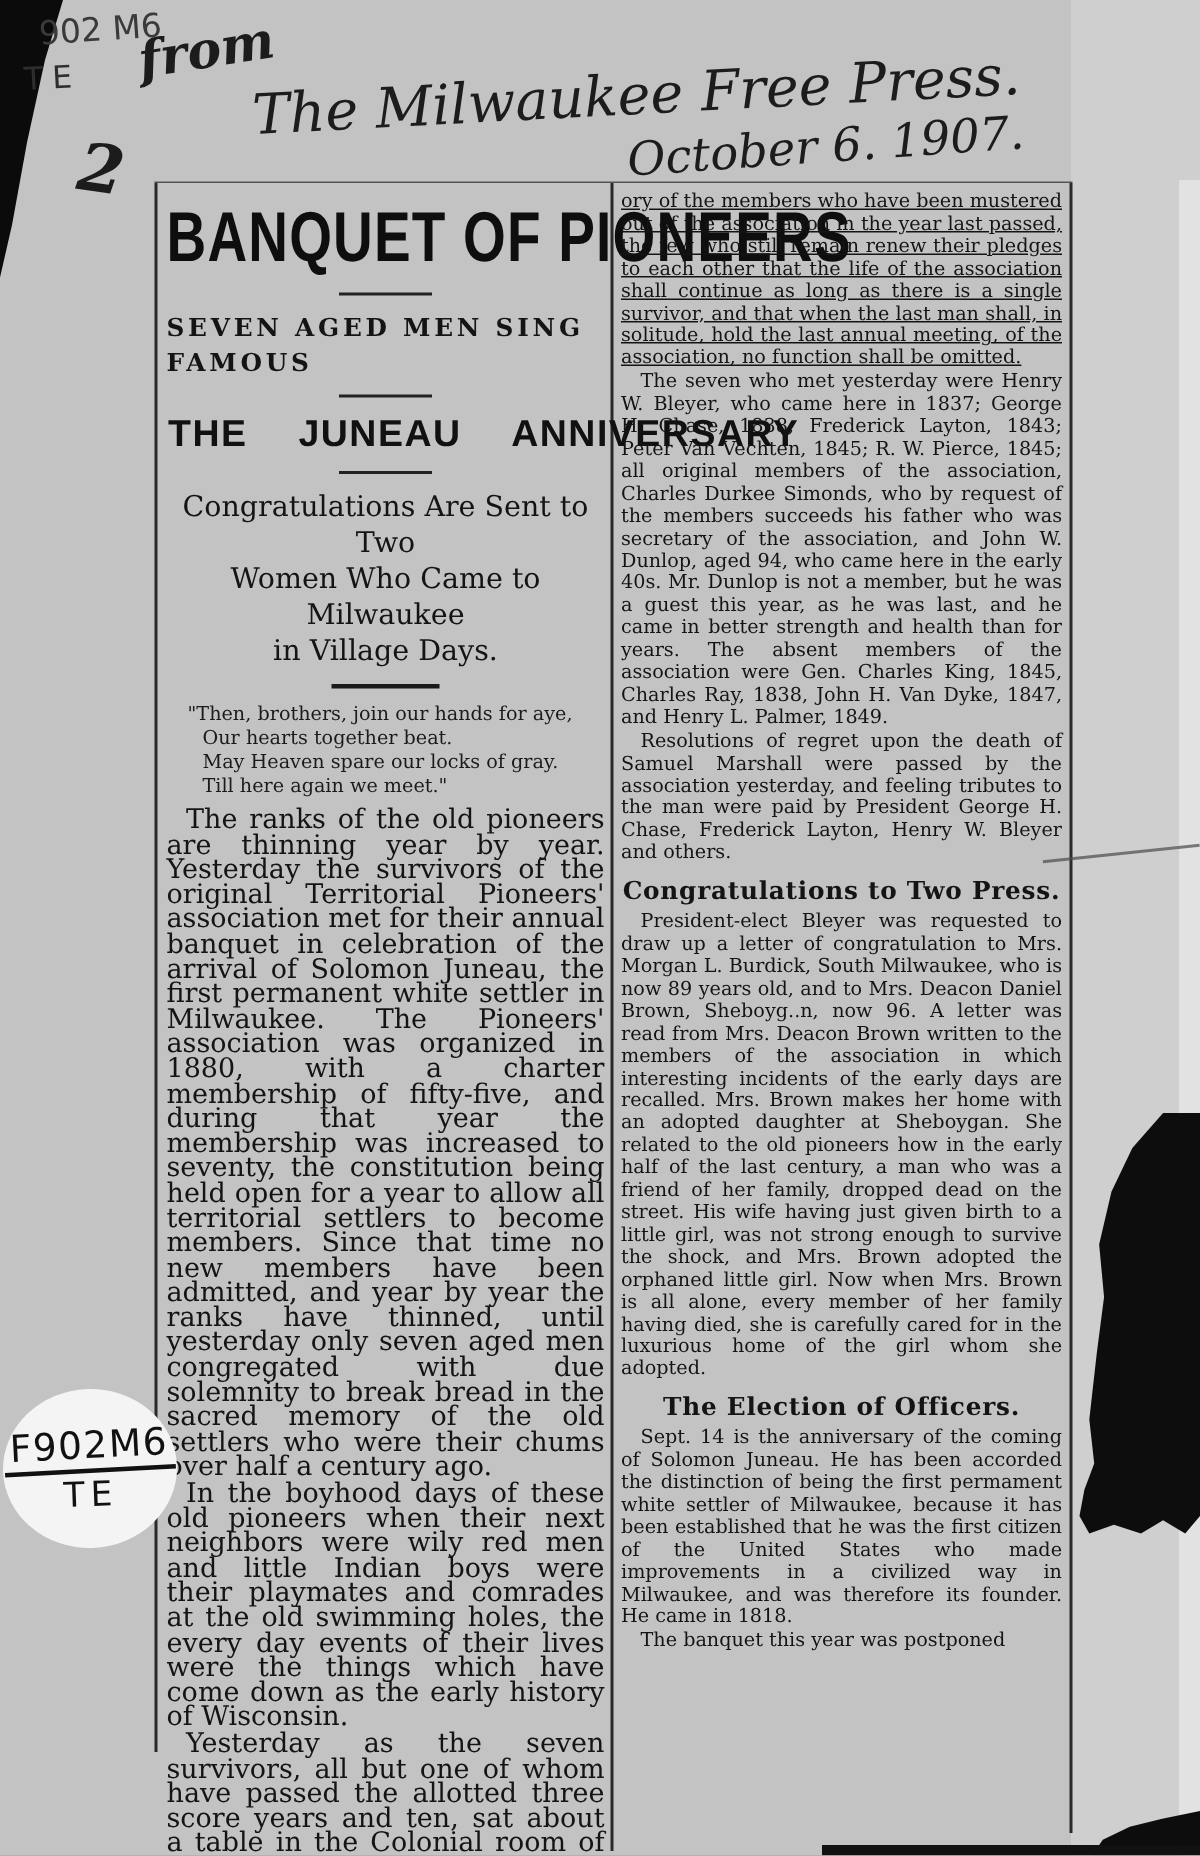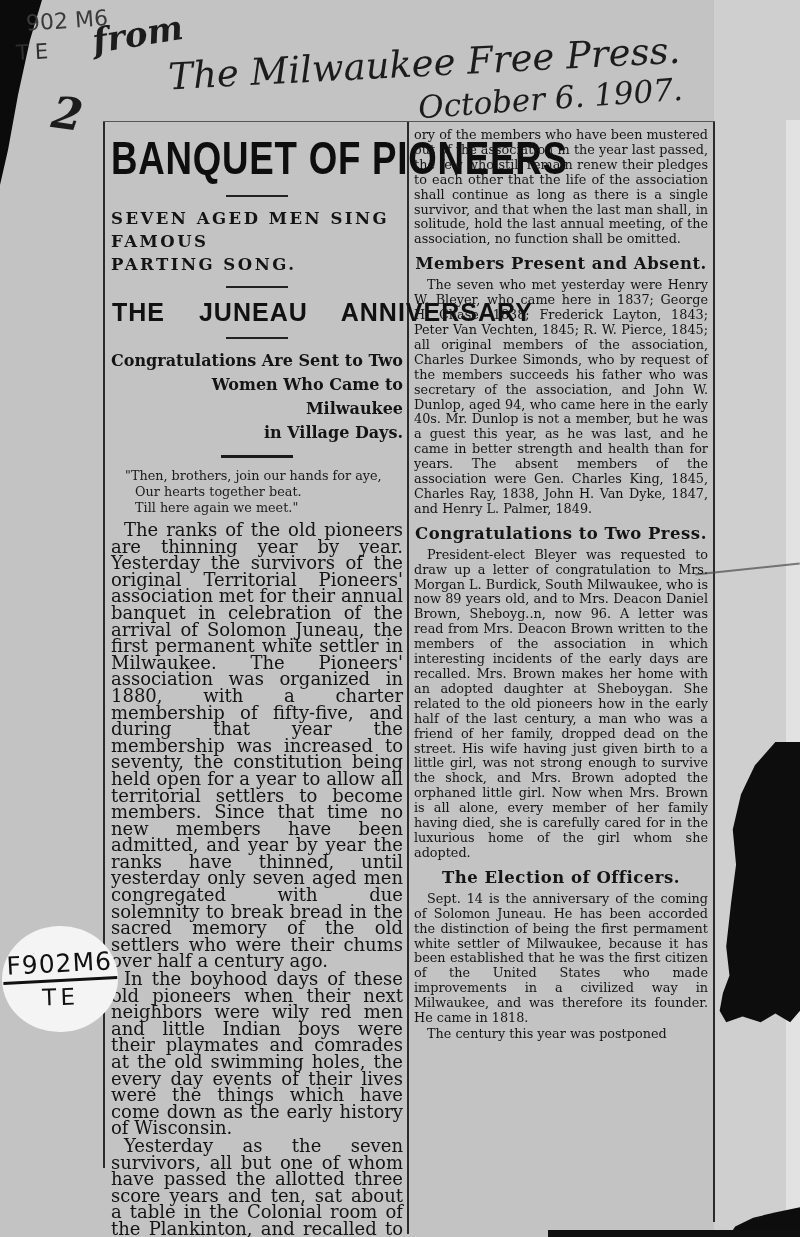--- a/index.html
+++ b/index.html
@@ -41,28 +41,28 @@
   .col-left{left:111px;width:292px;}
   .col-right{left:414px;width:294px;}
 
   .headline{font-family:"Liberation Sans",sans-serif;font-weight:bold;font-size:47px;
     transform:scaleX(.78);transform-origin:left center;white-space:nowrap;letter-spacing:1px;color:#0e0e0e;margin-top:2px;}
   .divider{width:62px;border-top:2px solid #222;margin:10px auto 10px auto;}
   .divider.thick{border-top:3px solid #1a1a1a;width:72px;}
   .subhead{font-weight:bold;font-size:16.5px;text-align:left;letter-spacing:2.5px;line-height:23px;}
   .kicker{font-family:"Liberation Sans",sans-serif;font-weight:bold;font-size:25px;
     letter-spacing:1px;word-spacing:26px;white-space:nowrap;color:#111;margin:2px 0 0 1px;}
-  .deck{font-weight:bold;font-size:16px;text-align:right;line-height:24px;}
+  .deck{font-weight:normal;font-size:19px;text-align:center;line-height:24px;}
   .poem{font-size:12.8px;line-height:16px;margin:2px 0 6px 14px;color:#1b1b1b;}
   .poem div{padding-left:10px;}
   .poem div:first-child{padding-left:0;}
 
   .bodycopy p{margin:0 0 1px 0;font-size:18px;line-height:16.6px;text-align:justify;text-indent:13px;}
   .col-right .bodycopy p{font-size:12.8px;line-height:14.9px;}
-  .bodycopy p.noindent{text-indent:0;}
+  .bodycopy p.noindent{text-indent:0;text-decoration:underline;}
   .crosshead{font-weight:bold;font-size:16.5px;text-align:center;margin:7px 0 5px 0;letter-spacing:.5px;}
 
   
   .stamp{position:absolute;left:2px;top:926px;width:116px;height:106px;background:#f4f4f4;border-radius:50%;
     display:flex;flex-direction:column;align-items:center;justify-content:center;transform:rotate(-2deg);}
   .stamp .l1{font-family:"DejaVu Sans",sans-serif;font-size:25px;color:#111;letter-spacing:1px;
     border-bottom:3px solid #111;padding:0 4px 1px 4px;transform:rotate(-1deg);}
   .stamp .l2{font-family:"DejaVu Sans",sans-serif;font-size:23px;color:#111;letter-spacing:4px;margin-top:2px;}
 </style>
 </head>
@@ -86,55 +86,55 @@
   <div class="rule-v rule-left"></div>
   <div class="rule-v rule-center"></div>
   <div class="rule-v rule-right"></div>
   <div class="crease"></div>
 
   <div class="col col-left">
     <div class="headline">BANQUET OF PIONEERS</div>
     <div class="divider"></div>
     <div class="subhead">
       <div>SEVEN AGED MEN SING FAMOUS</div>
-      <div>PARTING SONG.</div>
     </div>
     <div class="divider"></div>
     <div class="kicker">THE JUNEAU ANNIVERSARY</div>
     <div class="divider"></div>
     <div class="deck">
       <div>Congratulations Are Sent to Two</div>
       <div>Women Who Came to Milwaukee</div>
       <div>in Village Days.</div>
     </div>
     <div class="divider thick"></div>
     <div class="poem">
       <div>"Then, brothers, join our hands for aye,</div>
       <div>Our hearts together beat.</div>
+      <div>May Heaven spare our locks of gray.</div>
       <div>Till here again we meet."</div>
     </div>
     <div class="bodycopy">
       <p>The ranks of the old pioneers are thinning year by year. Yesterday the survivors of the original Territorial Pioneers' association met for their annual banquet in celebration of the arrival of Solomon Juneau, the first permanent white settler in Milwaukee. The Pioneers' association was organized in 1880, with a charter membership of fifty-five, and during that year the membership was increased to seventy, the constitution being held open for a year to allow all territorial settlers to become members. Since that time no new members have been admitted, and year by year the ranks have thinned, until yesterday only seven aged men congregated with due solemnity to break bread in the sacred memory of the old settlers who were their chums over half a century ago.</p>
       <p>In the boyhood days of these old pioneers when their next neighbors were wily red men and little Indian boys were their playmates and comrades at the old swimming holes, the every day events of their lives were the things which have come down as the early history of Wisconsin.</p>
       <p>Yesterday as the seven survivors, all but one of whom have passed the allotted three score years and ten, sat about a table in the Colonial room of the Plankinton, and recalled to each other almost forgotten instances of the early life, the wistful gaze of tear dimned eyes of these sturdy old pioneers told plainly of their sorrow at the loss of old pals who have gone before.</p>
       <div class="crosshead">Pledged to Press Man.</div>
 
     </div>
   </div>
 
   <div class="col col-right">
     <div class="bodycopy">
       <p class="noindent">ory of the members who have been mustered out of the association in the year last passed, the few who still remain renew their pledges to each other that the life of the association shall continue as long as there is a single survivor, and that when the last man shall, in solitude, hold the last annual meeting, of the association, no function shall be omitted.</p>
-      <div class="crosshead">Members Present and Absent.</div>
       <p>The seven who met yesterday were Henry W. Bleyer, who came here in 1837; George H. Chase, 1838; Frederick Layton, 1843; Peter Van Vechten, 1845; R. W. Pierce, 1845; all original members of the association, Charles Durkee Simonds, who by request of the members succeeds his father who was secretary of the association, and John W. Dunlop, aged 94, who came here in the early 40s. Mr. Dunlop is not a member, but he was a guest this year, as he was last, and he came in better strength and health than for years. The absent members of the association were Gen. Charles King, 1845, Charles Ray, 1838, John H. Van Dyke, 1847, and Henry L. Palmer, 1849.</p>
+      <p>Resolutions of regret upon the death of Samuel Marshall were passed by the association yesterday, and feeling tributes to the man were paid by President George H. Chase, Frederick Layton, Henry W. Bleyer and others.</p>
       <div class="crosshead">Congratulations to Two Press.</div>
       <p>President-elect Bleyer was requested to draw up a letter of congratulation to Mrs. Morgan L. Burdick, South Milwaukee, who is now 89 years old, and to Mrs. Deacon Daniel Brown, Sheboyg..n, now 96. A letter was read from Mrs. Deacon Brown written to the members of the association in which interesting incidents of the early days are recalled. Mrs. Brown makes her home with an adopted daughter at Sheboygan. She related to the old pioneers how in the early half of the last century, a man who was a friend of her family, dropped dead on the street. His wife having just given birth to a little girl, was not strong enough to survive the shock, and Mrs. Brown adopted the orphaned little girl. Now when Mrs. Brown is all alone, every member of her family having died, she is carefully cared for in the luxurious home of the girl whom she adopted.</p>
       <div class="crosshead">The Election of Officers.</div>
       <p>Sept. 14 is the anniversary of the coming of Solomon Juneau. He has been accorded the distinction of being the first permament white settler of Milwaukee, because it has been established that he was the first citizen of the United States who made improvements in a civilized way in Milwaukee, and was therefore its founder. He came in 1818.</p>
-      <p>The century this year was postponed</p>
+      <p>The banquet this year was postponed</p>
     </div>
   </div>
 
   <div class="stamp">
     <div class="l1">F902M6</div>
     <div class="l2">TE</div>
   </div>
 
   <div class="blob-right"></div>
   <div class="blob-bottom-right"></div>

